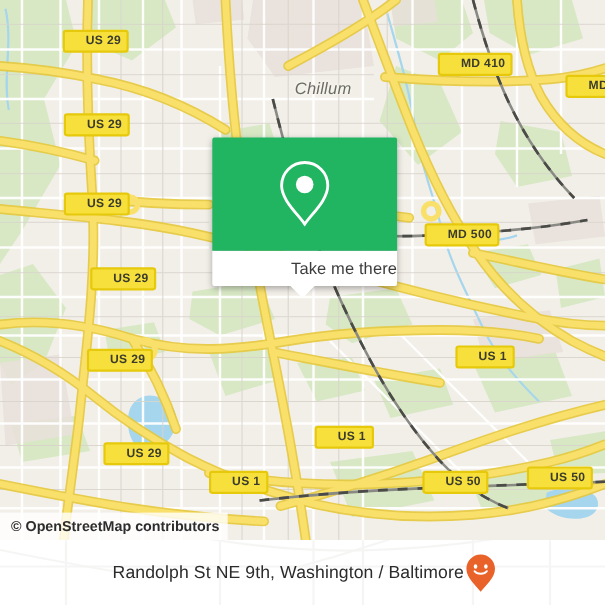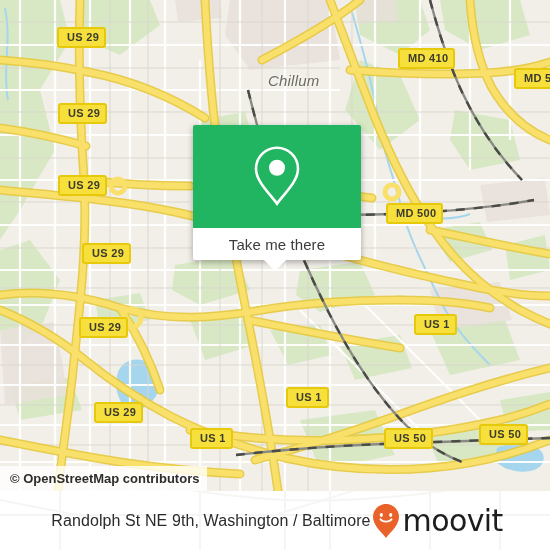--- a/index.html
+++ b/index.html
@@ -9,36 +9,36 @@
   #app{position:relative;width:550px;height:550px;overflow:hidden;background:#fff;}
 
   
   #map-area{position:absolute;left:0;top:0;width:550px;height:491px;overflow:hidden;
             background:#f2efe9;}
   #map-svg{position:absolute;left:0;top:0;}
 
   
   .shield{position:absolute;background:#f7e03c;border:2px solid #e6c90a;
           border-radius:3px;color:#3b3b2e;font-weight:bold;font-size:11px;
-          line-height:12px;padding:2px 5px 3px 8px;letter-spacing:.3px;
+          line-height:12px;padding:2px 5px 3px 19px;letter-spacing:.3px;
           white-space:nowrap;font-family:"Liberation Sans",sans-serif;
           box-sizing:border-box;}
 
   .place-label{position:absolute;color:#6b6b63;font-size:15px;
                letter-spacing:.2px;white-space:nowrap;
                text-shadow:1px 0 2px #f6f4ee,-1px 0 2px #f6f4ee,0 1px 2px #f6f4ee,0 -1px 2px #f6f4ee;font-style:italic;}
 
   
   #popup{position:absolute;left:193px;top:125px;width:168px;height:135px;
          filter:drop-shadow(0 2px 3px rgba(0,0,0,.32));}
   #popup-green{width:100%;height:103px;background:#21b562;
                border-radius:2px 2px 0 0;position:relative;}
   #popup-pin{position:absolute;left:50%;top:50%;transform:translate(-50%,-52%);}
   #popup-bar{width:100%;height:32px;background:#fff;border-radius:0 0 2px 2px;
-             display:flex;align-items:center;justify-content:center;}
+             display:flex;align-items:center;justify-content:flex-end;}
   #popup-label{color:#3c3c3c;font-size:15px;letter-spacing:.1px;}
   #popup-tail{position:absolute;left:50%;top:260px;transform:translateX(-50%);
               width:0;height:0;border-left:11px solid transparent;
               border-right:11px solid transparent;border-top:11px solid #fff;}
 
   
   #attrib{position:absolute;left:0;top:466px;height:25px;
           background:rgba(255,255,255,.80);display:flex;align-items:center;
           padding:0 8px 0 10px;box-sizing:border-box;}
   #attrib-text{font-size:13px;color:#2d2d2d;white-space:nowrap;font-weight:bold;}
@@ -303,17 +303,16 @@
     <div id="footer-inner">
       <span id="footer-title">Randolph St NE 9th, Washington / Baltimore</span>
       <span id="brand">
         <svg width="30" height="36" viewBox="0 0 30 36">
           <path d="M15 1 C7.8 1 2 6.8 2 14 C2 22.5 11 29.5 15 35
                    C19 29.5 28 22.5 28 14 C28 6.8 22.2 1 15 1 Z" fill="#e8622a"></path>
           <ellipse cx="10.3" cy="12" rx="1.6" ry="2.1" fill="#ffffff"></ellipse>
           <ellipse cx="19.7" cy="12" rx="1.6" ry="2.1" fill="#ffffff"></ellipse>
           <path d="M9.5 16.3 C11.6 19.4 18.4 19.4 20.5 16.3" fill="none" stroke="#ffffff" stroke-width="1.9" stroke-linecap="round"></path>
         </svg>
-        <span id="brand-word">moovit</span>
       </span>
     </div>
   </div>
 </div>
 
 </body></html>

